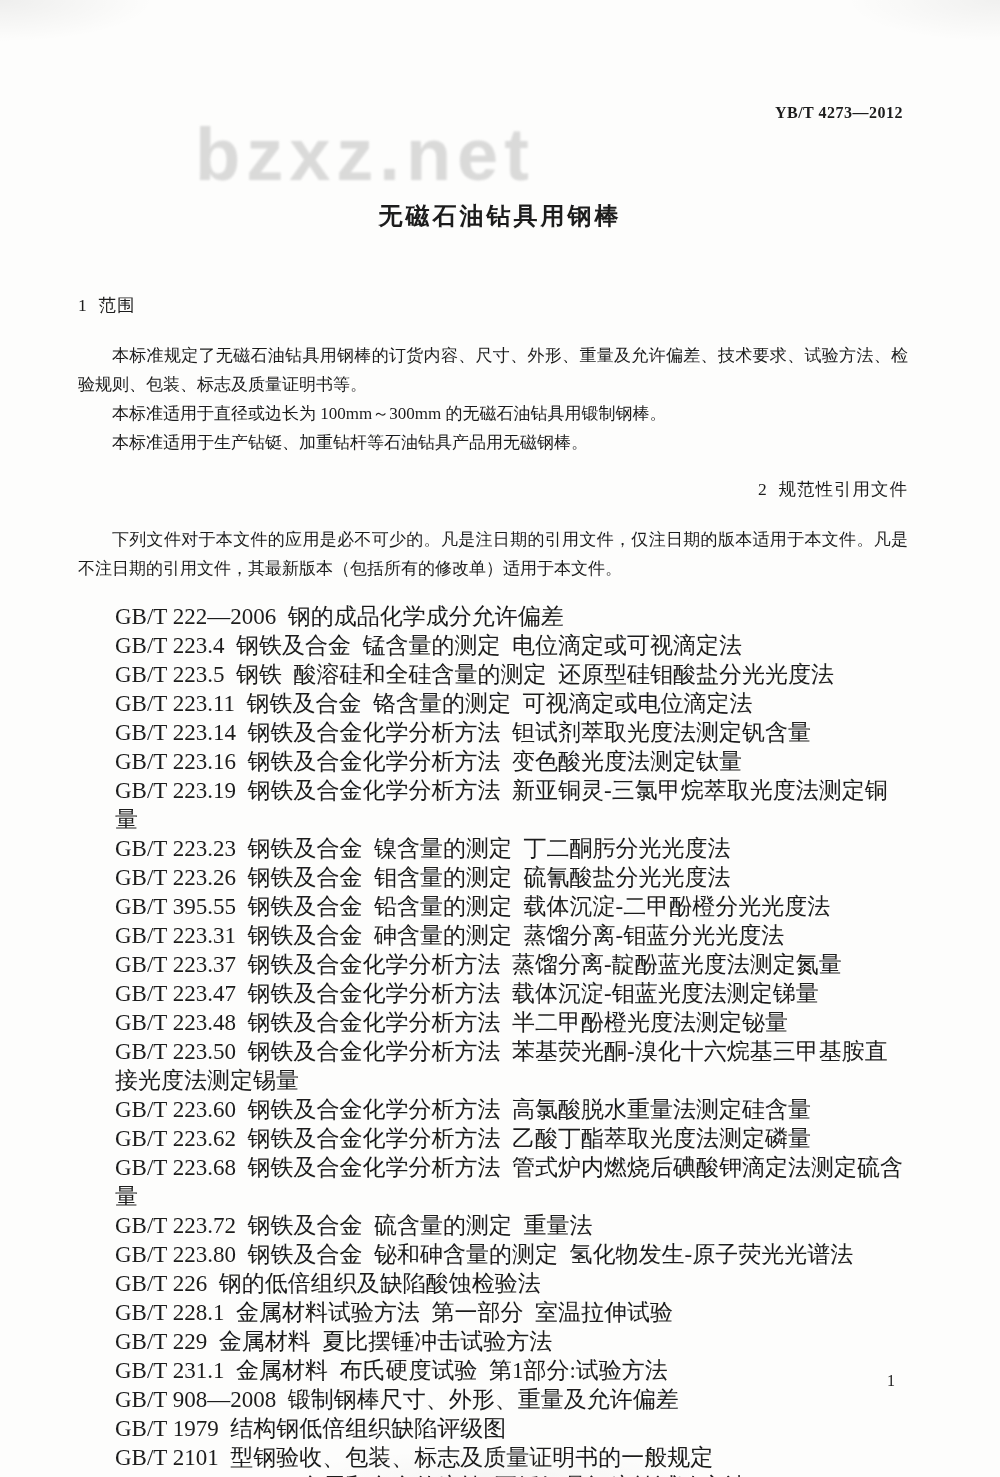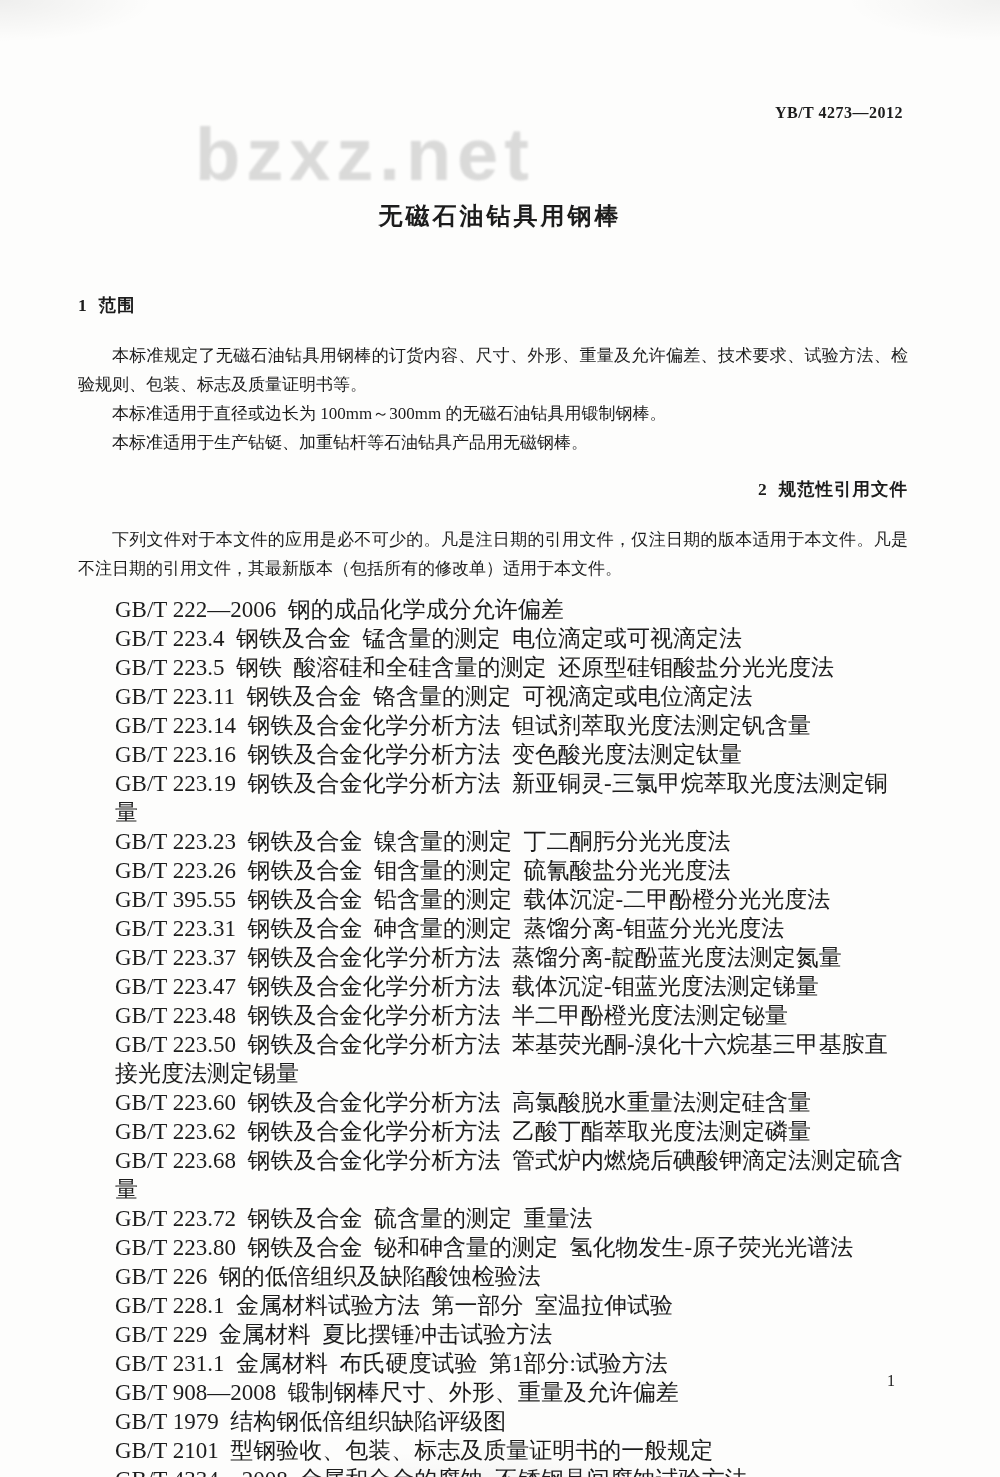--- a/index.html
+++ b/index.html
@@ -53,38 +53,38 @@
   }
   .content {
     position: absolute;
     top: 293px;
     left: 78px;
     width: 830px;
   }
   .section-heading {
     margin: 0 0 24px 0;
     font-size: 17.5px;
-    font-weight: bold;
+    font-weight: normal;
     white-space: pre-wrap;
     letter-spacing: 1px;
   }
   .section-heading.second {
     margin-top: 20px;
     text-align: right;
   }
   .para {
     margin: 0;
     font-size: 17px;
     line-height: 29px;
     text-indent: 2em;
     text-align: justify;
     white-space: pre-wrap;
   }
   .intro {
-    margin-bottom: 12px;
+    margin-bottom: 19px;
   }
   .ref-list {
     margin-left: 37px;
   }
   .ref-item {
     font-size: 23px;
     line-height: 29px;
     white-space: pre-wrap;
   }
   .page-number {

